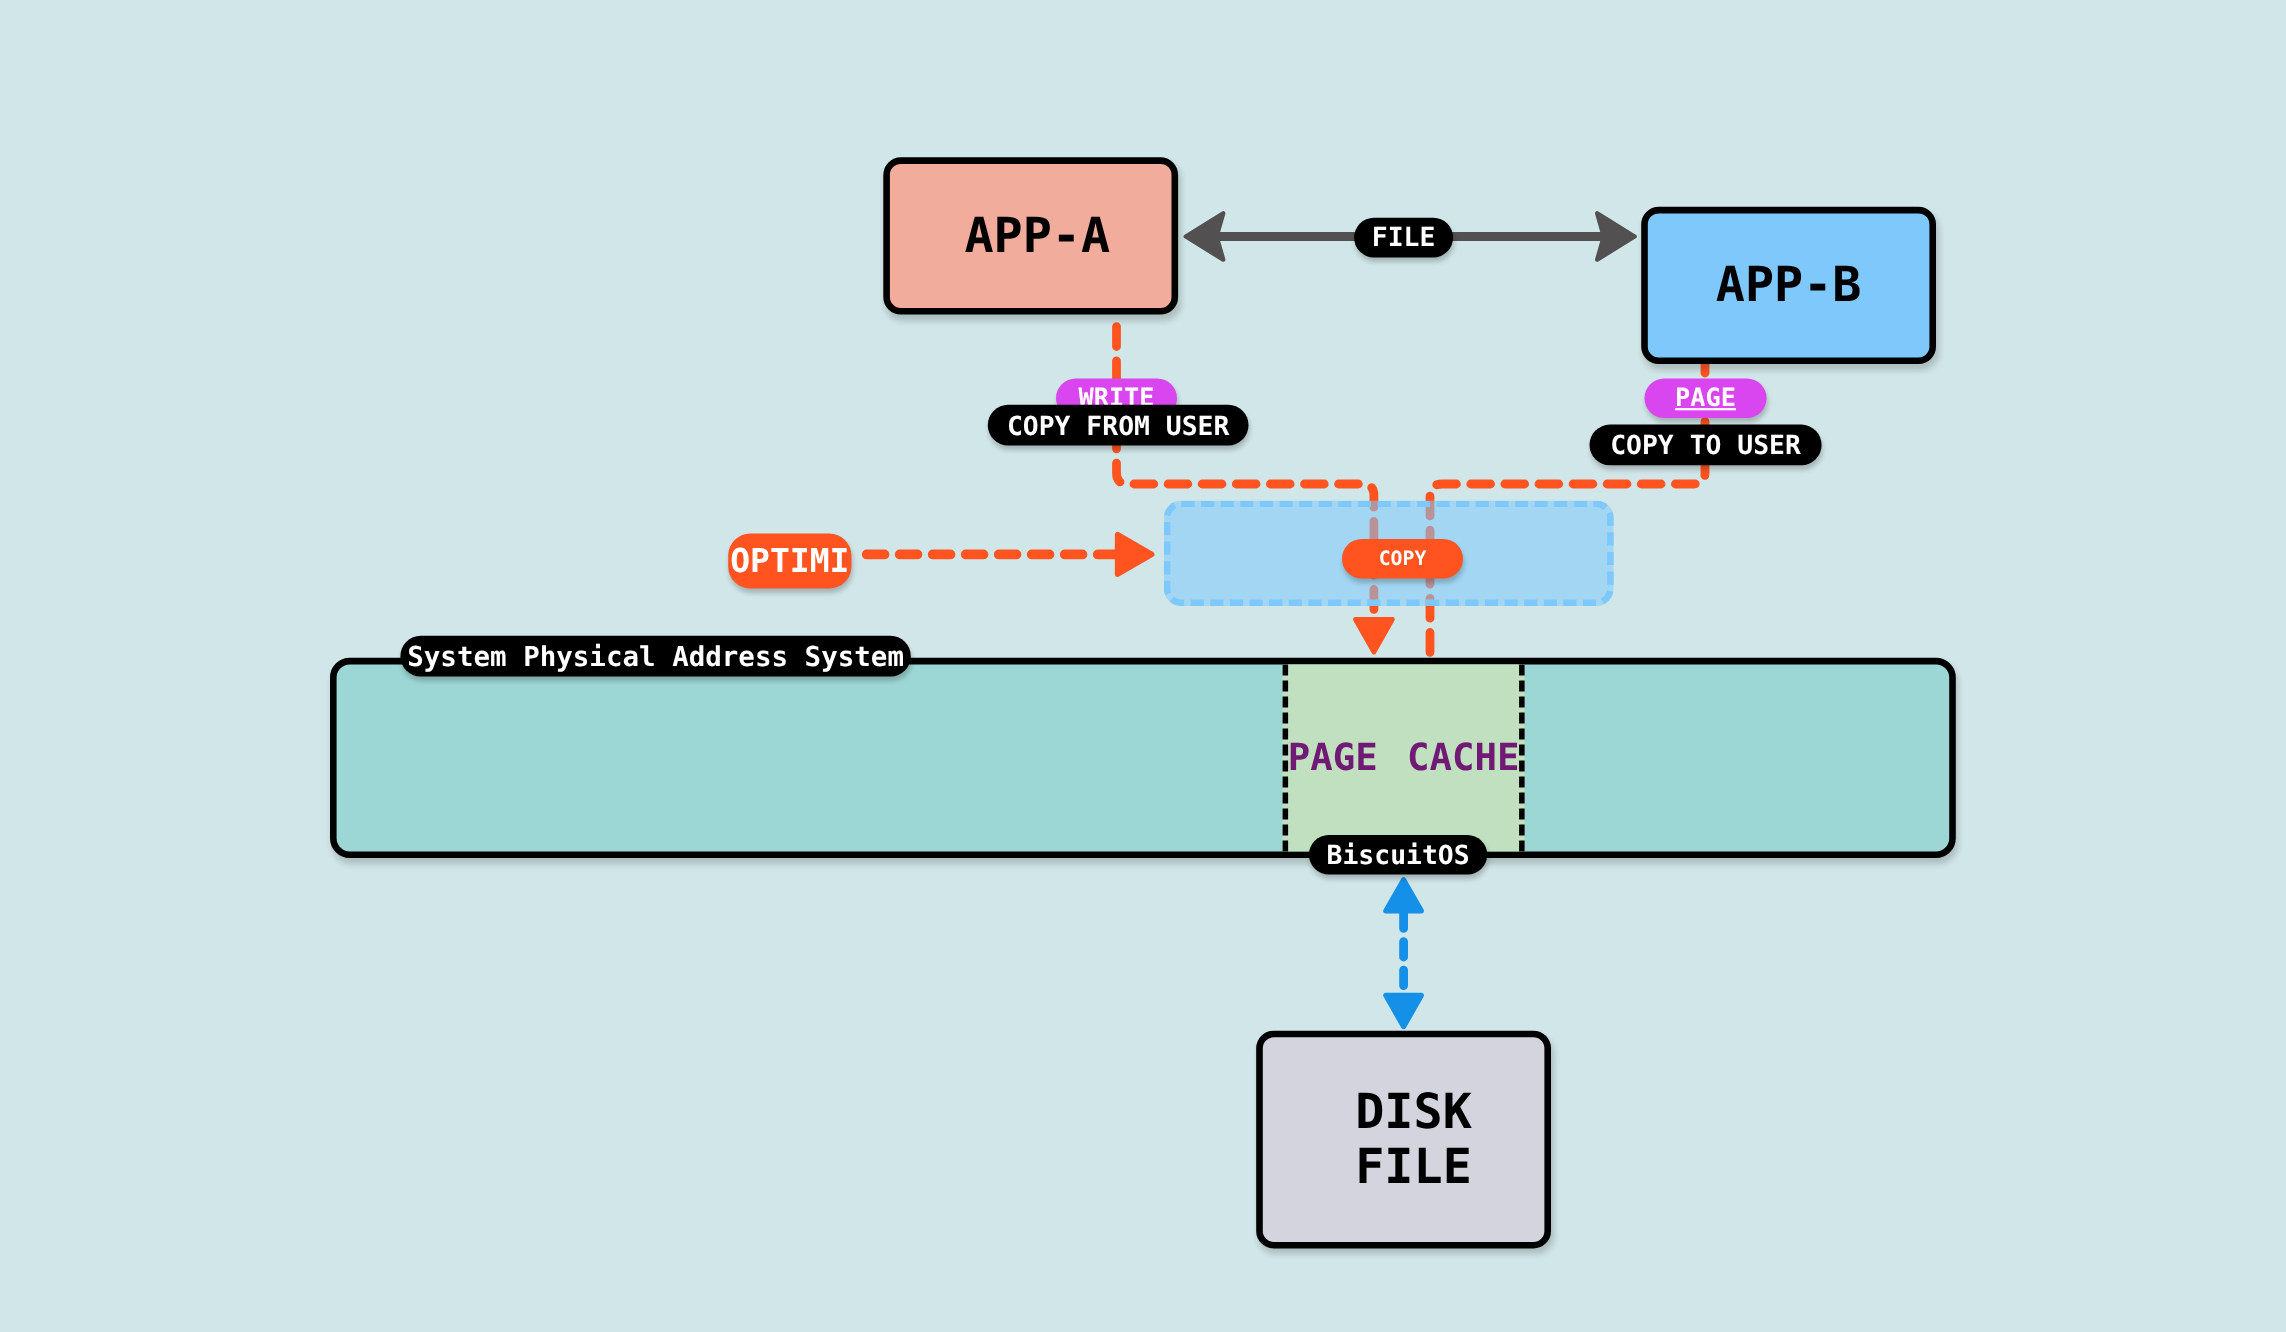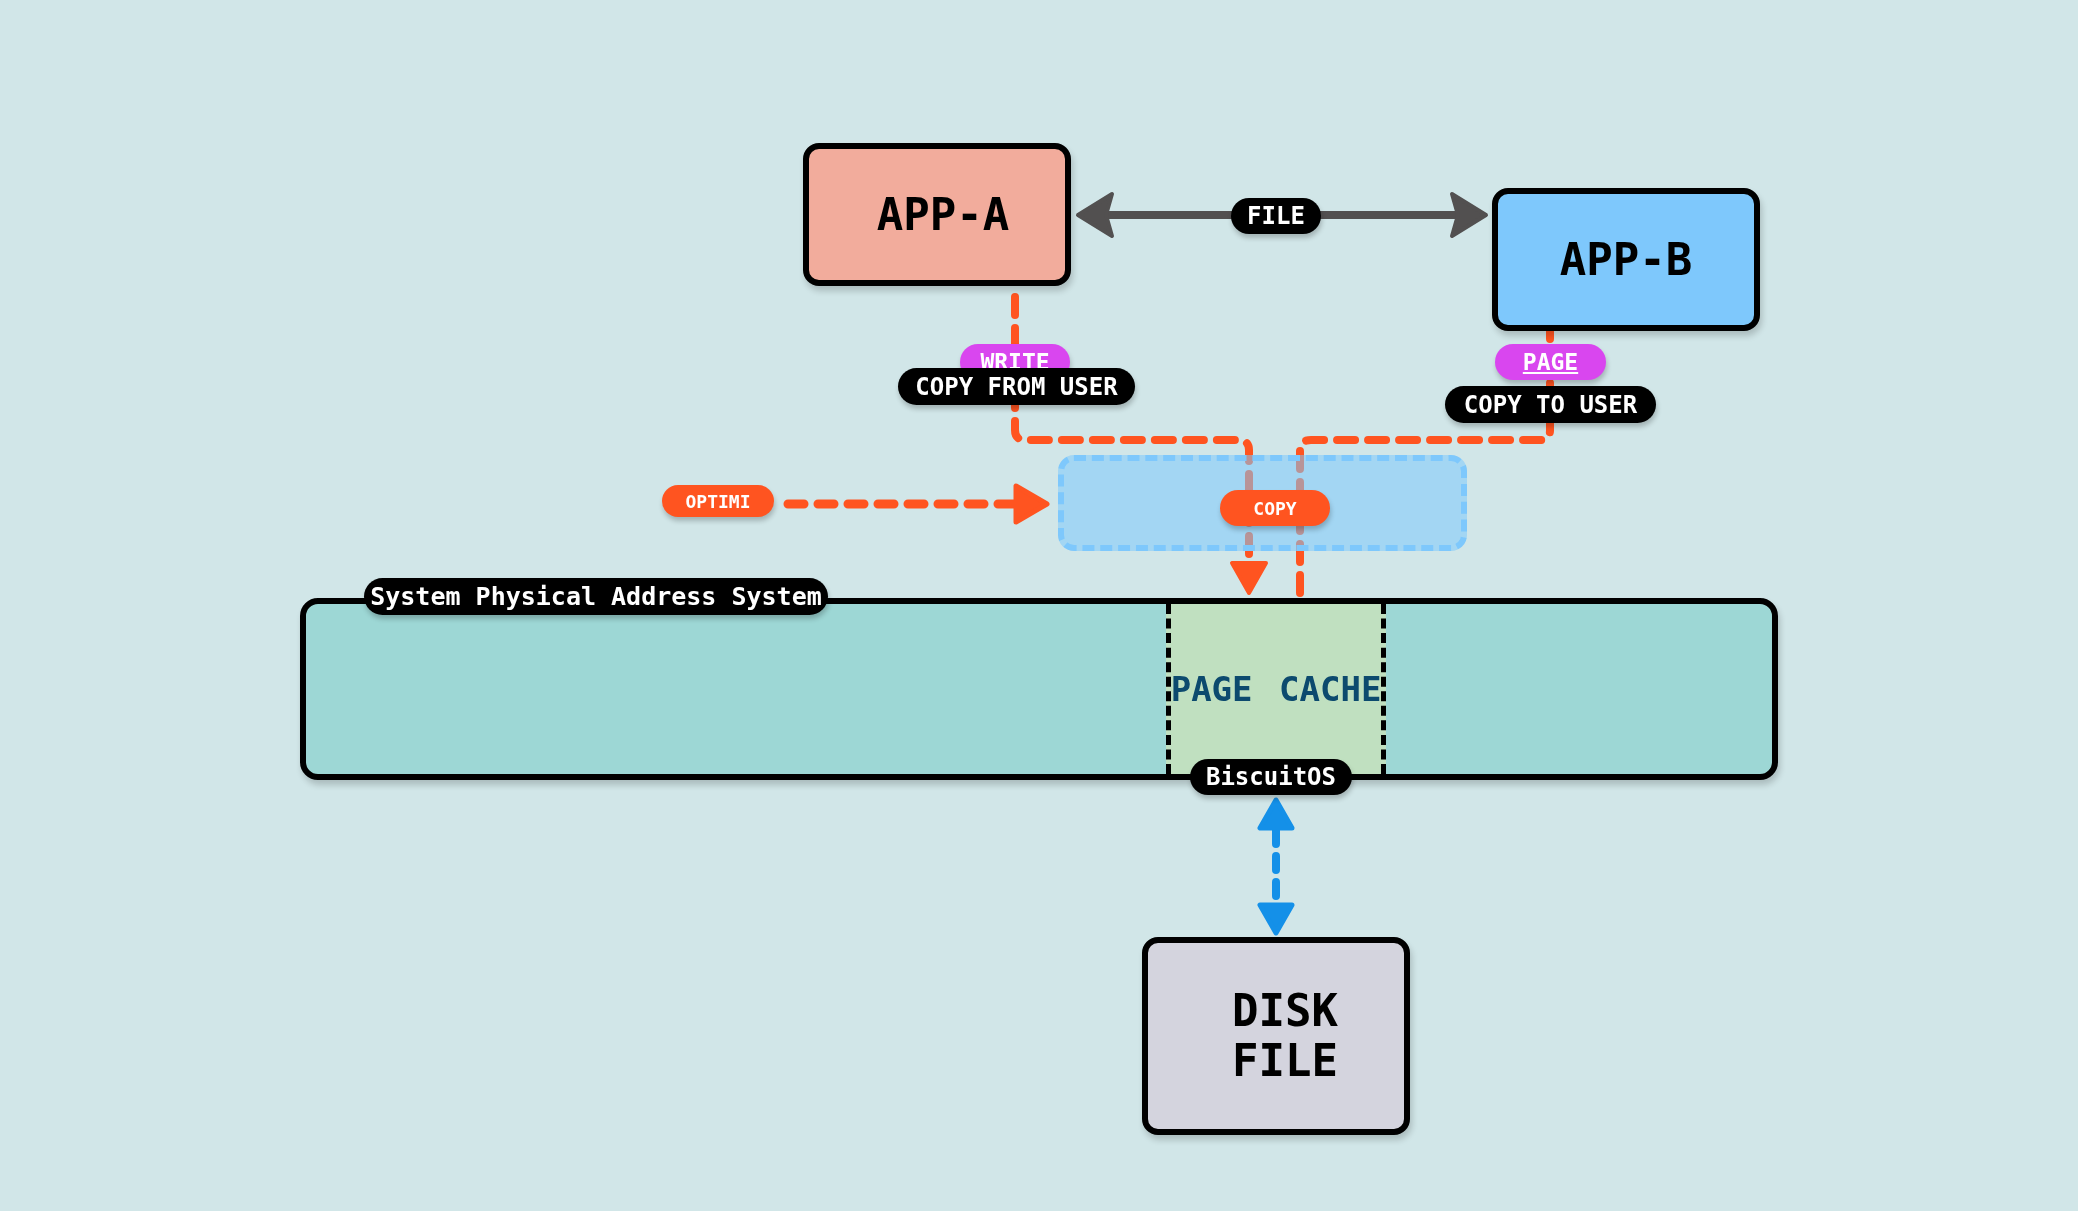--- a/index.html
+++ b/index.html
@@ -21,41 +21,41 @@
   .phys {
     position: absolute; left: 300px; top: 598px; width: 1478px; height: 182px;
     box-sizing: border-box; border: 6px solid #000; border-radius: 18px; background: #9dd7d5;
     box-shadow: 2px 5px 6px rgba(0,0,0,0.18);
   }
   .pagecache {
     position: absolute; left: 1166px; top: 604px; width: 220px; height: 170px;
     background: #c0e0c0; box-sizing: border-box;
     border-left: 5px dashed #000; border-right: 5px dashed #000;
     display: flex; align-items: center; justify-content: center;
-    font-weight: bold; font-size: 34px; color: #0c4a6e; white-space: nowrap; word-spacing: 6px;
+    font-weight: bold; font-size: 34px; color: #701a75; white-space: nowrap; word-spacing: 6px;
   }
   .buffer {
     position: absolute; left: 1058px; top: 455px; width: 409px; height: 96px;
     box-sizing: border-box; border: 6px dashed #7ec8fc; border-radius: 16px;
     background: rgba(126, 200, 252, 0.55);
   }
   .pill {
     position: absolute; display: flex; align-items: center; justify-content: center;
     border-radius: 20px; color: #fff; font-weight: bold; white-space: nowrap;
     box-shadow: 1px 4px 5px rgba(0,0,0,0.22); box-sizing: border-box;
   }
   .pill.black { background: #000; }
   .pill.green { background: #d946ef; text-decoration: underline; }
   .pill.orange { background: #ff5420; }
   .p-file    { left: 1231px; top: 198px; width: 90px;  height: 36px; font-size: 24px; }
   .p-write   { left: 960px;  top: 344px; width: 110px; height: 36px; font-size: 23px; }
   .p-cfu     { left: 898px;  top: 368px; width: 237px; height: 37px; font-size: 24px; }
   .p-read    { left: 1495px; top: 344px; width: 111px; height: 36px; font-size: 23px; }
   .p-ctu     { left: 1445px; top: 386px; width: 211px; height: 37px; font-size: 24px; }
-  .p-optimi  { left: 662px;  top: 485px; width: 112px; height: 32px; font-size: 18px; }
+  .p-optimi  { left: 662px;  top: 485px; width: 112px; height: 50px; font-size: 30px; }
   .p-copy    { left: 1220px; top: 490px; width: 110px; height: 36px; font-size: 18px; }
   .p-phys    { left: 364px;  top: 578px; width: 464px; height: 37px; font-size: 25px; background: #111; }
   .p-biscuit { left: 1190px; top: 759px; width: 162px; height: 36px; font-size: 24px; text-align: center; }
 </style>
 </head>
 <body>
 
 <svg class="lines" viewBox="0 0 2078 1211">
   <defs>
     <marker id="arrowGray" markerWidth="6" markerHeight="6" refX="3" refY="3" orient="auto" markerUnits="strokeWidth">

